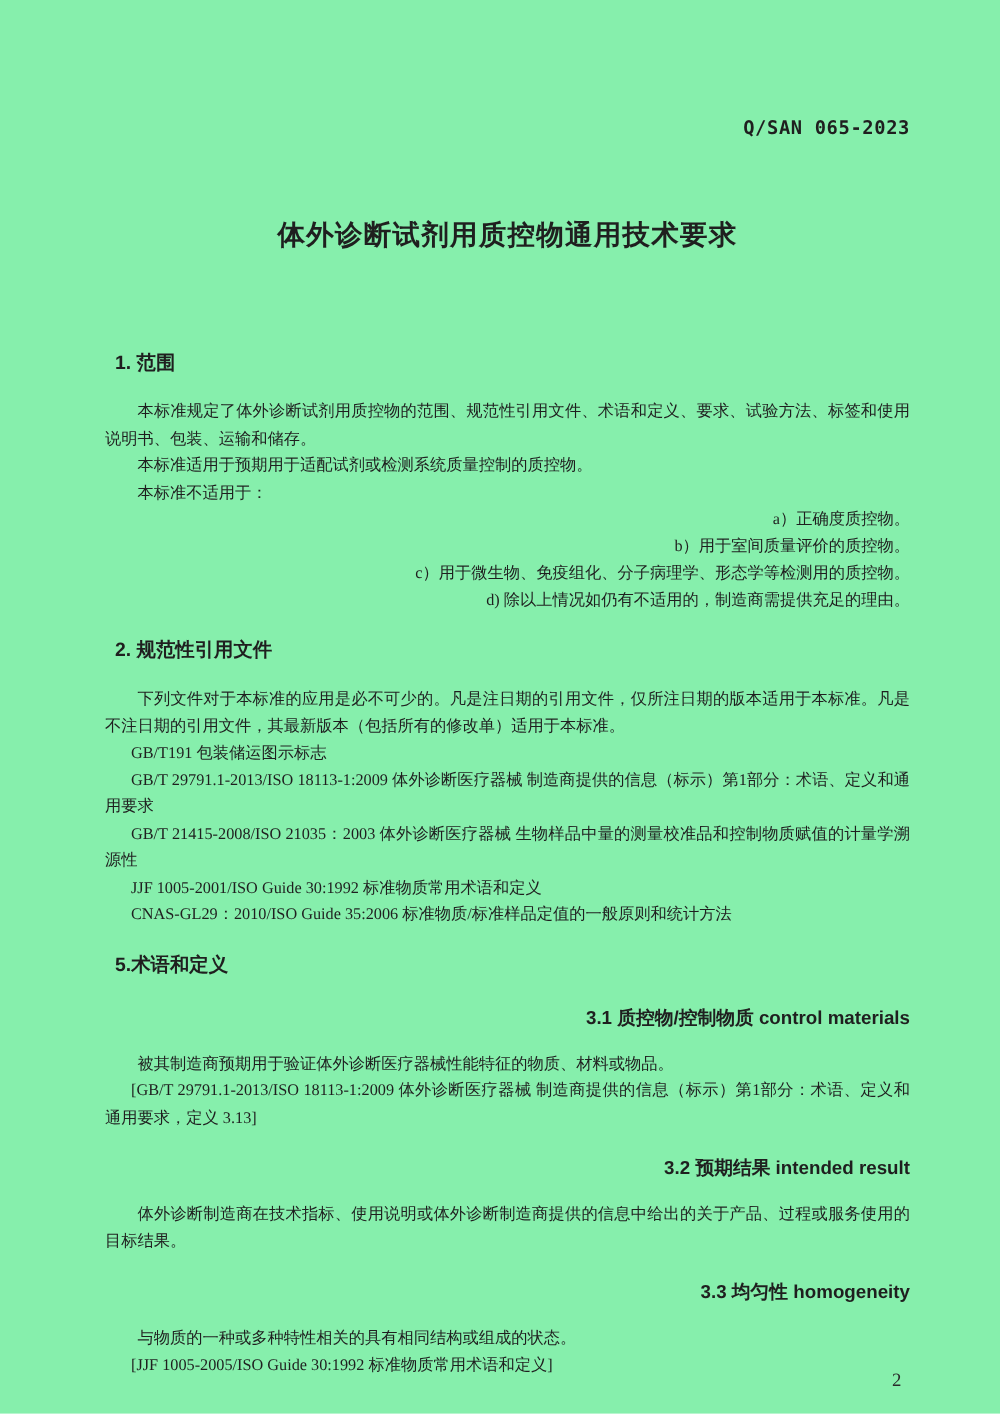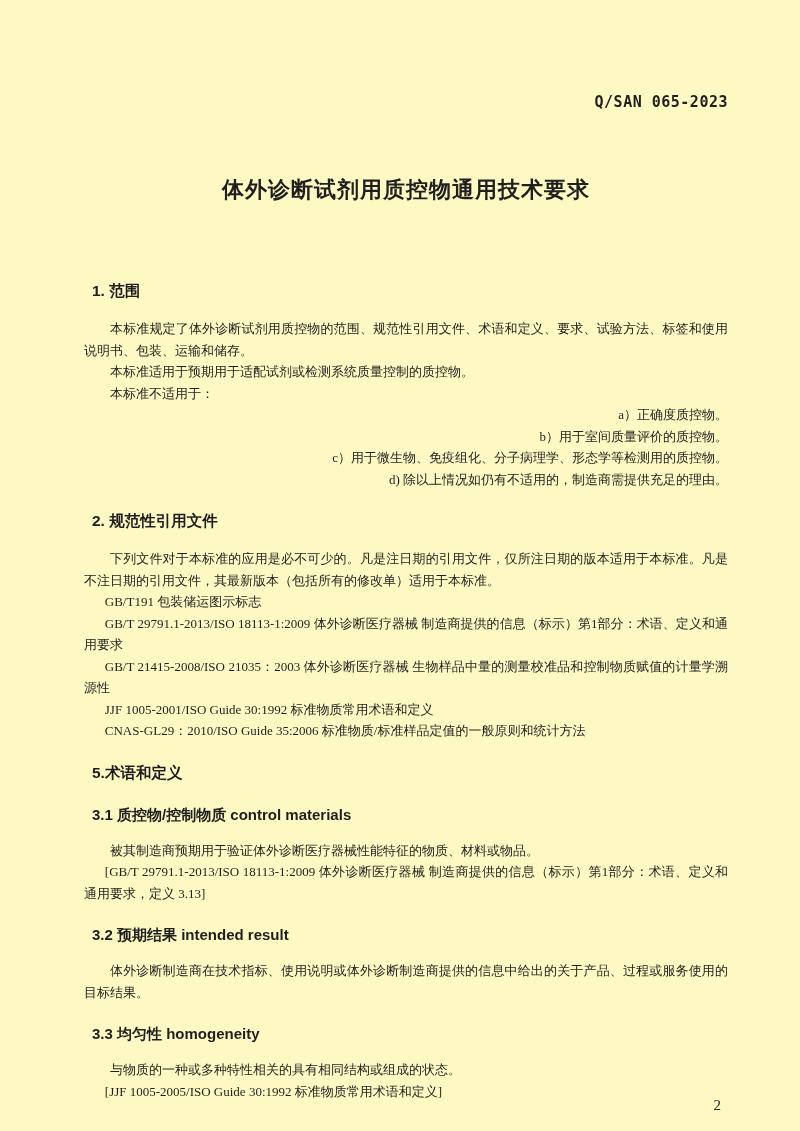--- a/index.html
+++ b/index.html
@@ -4,41 +4,41 @@
 <style>
   html, body {
     margin: 0;
     padding: 0;
     background: #ffffff;
   }
   .page {
     position: relative;
     width: 800px;
     height: 1131px;
-    background: #fef9c3;
+    background: #86efac;
     color: #1f1f1f;
     font-family: "Liberation Serif", "DejaVu Serif", serif;
     overflow: hidden;
     box-sizing: border-box;
   }
   .content {
     padding: 92px 72px 0 84px;
   }
   .doc-number {
     text-align: right;
     font-family: "DejaVu Sans Mono", "Liberation Mono", monospace;
     font-size: 15px;
     font-weight: bold;
     line-height: 21px;
     letter-spacing: 0.5px;
   }
   .doc-title {
     margin: 62px 0 0 0;
     text-align: center;
-    font-family: Liberation Sans, sans-serif;
+    font-family: Liberation Mono, monospace;
     font-size: 22px;
     font-weight: bold;
     line-height: 30px;
     letter-spacing: 1px;
   }
   .sec-heading {
     margin: 20px 0 16px 8px;
     font-family: "Liberation Sans", "DejaVu Sans", sans-serif;
     font-size: 15.5px;
     font-weight: bold;
@@ -46,20 +46,21 @@
   }
   .sec-heading.first {
     margin-top: 75px;
   }
   .term-heading {
     margin: 20px 0 14px 8px;
     font-family: "Liberation Sans", "DejaVu Sans", sans-serif;
     font-size: 15px;
     font-weight: bold;
     line-height: 22px;
+    text-align: right;
   }
   .body-p {
     margin: 0;
     font-size: 13px;
     line-height: 21.5px;
     text-indent: 2em;
     text-align: justify;
   }
   .body-p.list-item {
     text-indent: 0.9em;

